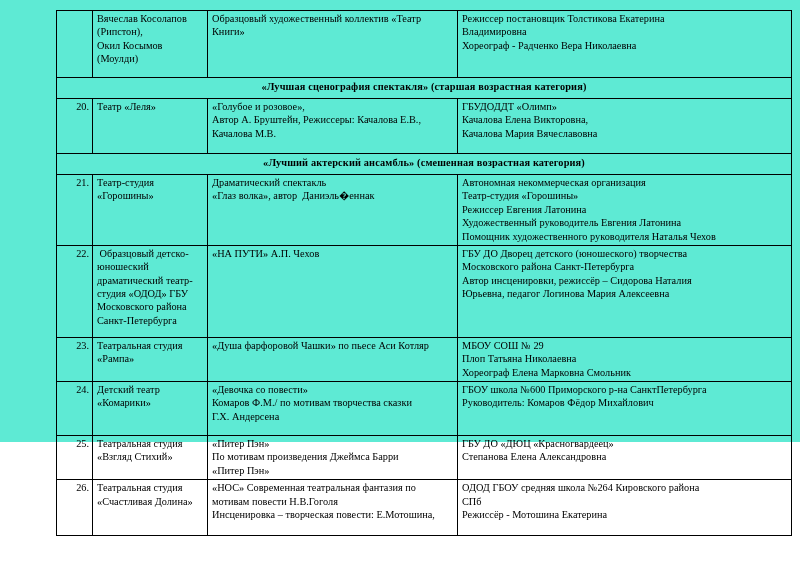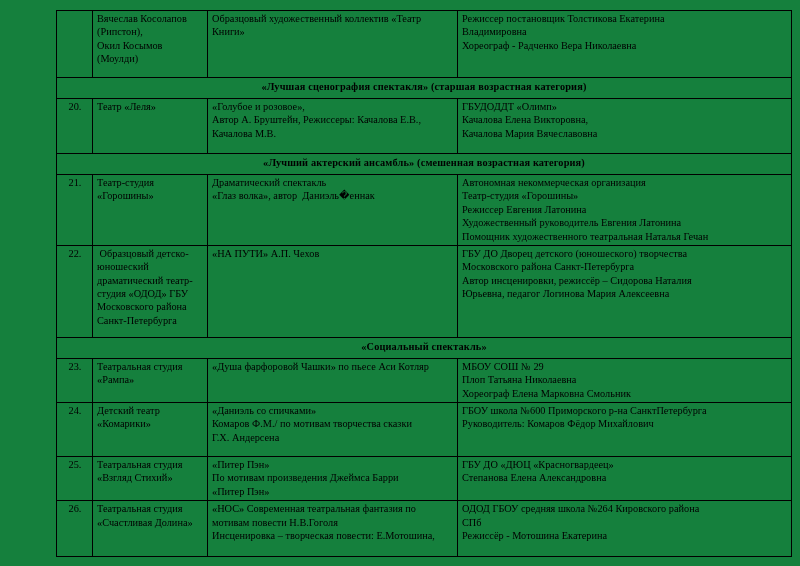--- a/index.html
+++ b/index.html
@@ -11,22 +11,22 @@
   body {
     width: 800px;
     height: 566px;
     font-family: "Liberation Serif", "DejaVu Serif", serif;
     color: #000000;
     overflow: hidden;
   }
   .page {
     position: relative;
     width: 800px;
-    height: 566px;
-    background: #15803d;
+    height: 442px;
+    background: #5eead4;
     box-sizing: border-box;
     padding: 10px 9px 0 56px;
   }
   table.doc-table {
     border-collapse: collapse;
     table-layout: fixed;
     width: 735px;
     font-size: 10.3px;
     line-height: 1.30;
   }
@@ -35,38 +35,38 @@
     vertical-align: top;
     padding: 1px 3px 2px 4px;
     word-wrap: break-word;
     overflow: hidden;
   }
   col.c-num   { width: 36px; }
   col.c-name  { width: 115px; }
   col.c-title { width: 250px; }
   col.c-org   { width: 334px; }
 
-  td.num { text-align: center; }
+  td.num { text-align: right; }
   td.cell-name,
   td.cell-title,
   td.cell-org { text-align: left; }
 
   tr.section-row td {
     border: 1px solid #000000;
     text-align: center;
     font-weight: bold;
     padding: 2px 4px 3px 4px;
     letter-spacing: 0.15px;
   }
   .line { display: block; white-space: pre-wrap; }
 
   
   tr.r-a td { height: 63px; }
   tr.r-20 td { height: 51px; }
-  tr.r-21 td { height: 63px; }
+  tr.r-21 td { height: 63px; font-family: Liberation Serif, serif; }
   tr.r-22 td { height: 88px; }
   tr.r-23 td { height: 34px; }
   tr.r-24 td { height: 50px; }
   tr.r-25 td { height: 40px; }
   tr.r-26 td { height: 52px; }
   tr.section-row td { height: 15px; }
 </style>
 </head>
 <body>
 
@@ -127,21 +127,21 @@
           </td>
           <td class="cell-title">
             <span class="line">Драматический спектакль</span>
             <span class="line">«Глаз волка», автор  Даниэль�еннак</span>
           </td>
           <td class="cell-org">
             <span class="line">Автономная некоммерческая организация</span>
             <span class="line">Театр-студия «Горошины»</span>
             <span class="line">Режиссер Евгения Латонина</span>
             <span class="line">Художественный руководитель Евгения Латонина</span>
-            <span class="line">Помощник художественного театральная Наталья Гечан</span>
+            <span class="line">Помощник художественного руководителя Наталья Чехов</span>
           </td>
         </tr>
         <tr class="r-22">
           <td class="num">22.</td>
           <td class="cell-name">
             <span class="line"> Образцовый детско-</span>
             <span class="line">юношеский</span>
             <span class="line">драматический театр-</span>
             <span class="line">студия «ОДОД» ГБУ</span>
             <span class="line">Московского района</span>
@@ -150,23 +150,20 @@
           <td class="cell-title">
             <span class="line">«НА ПУТИ» А.П. Чехов</span>
           </td>
           <td class="cell-org">
             <span class="line">ГБУ ДО Дворец детского (юношеского) творчества</span>
             <span class="line">Московского района Санкт-Петербурга</span>
             <span class="line">Автор инсценировки, режиссёр – Сидорова Наталия</span>
             <span class="line">Юрьевна, педагог Логинова Мария Алексеевна</span>
           </td>
         </tr>
-        <tr class="section-row">
-          <td colspan="4">«Социальный спектакль»</td>
-        </tr>
         <tr class="r-23">
           <td class="num">23.</td>
           <td class="cell-name">
             <span class="line">Театральная студия</span>
             <span class="line">«Рампа»</span>
           </td>
           <td class="cell-title">
             <span class="line">«Душа фарфоровой Чашки» по пьесе Аси Котляр</span>
           </td>
           <td class="cell-org">
@@ -175,21 +172,21 @@
             <span class="line">Хореограф Елена Марковна Смольник</span>
           </td>
         </tr>
         <tr class="r-24">
           <td class="num">24.</td>
           <td class="cell-name">
             <span class="line">Детский театр</span>
             <span class="line">«Комарики»</span>
           </td>
           <td class="cell-title">
-            <span class="line">«Даниэль со спичками»</span>
+            <span class="line">«Девочка со повести»</span>
             <span class="line">Комаров Ф.М./ по мотивам творчества сказки</span>
             <span class="line">Г.Х. Андерсена</span>
           </td>
           <td class="cell-org">
             <span class="line">ГБОУ школа №600 Приморского р-на СанктПетербурга</span>
             <span class="line">Руководитель: Комаров Фёдор Михайлович</span>
           </td>
         </tr>
         <tr class="r-25">
           <td class="num">25.</td>

